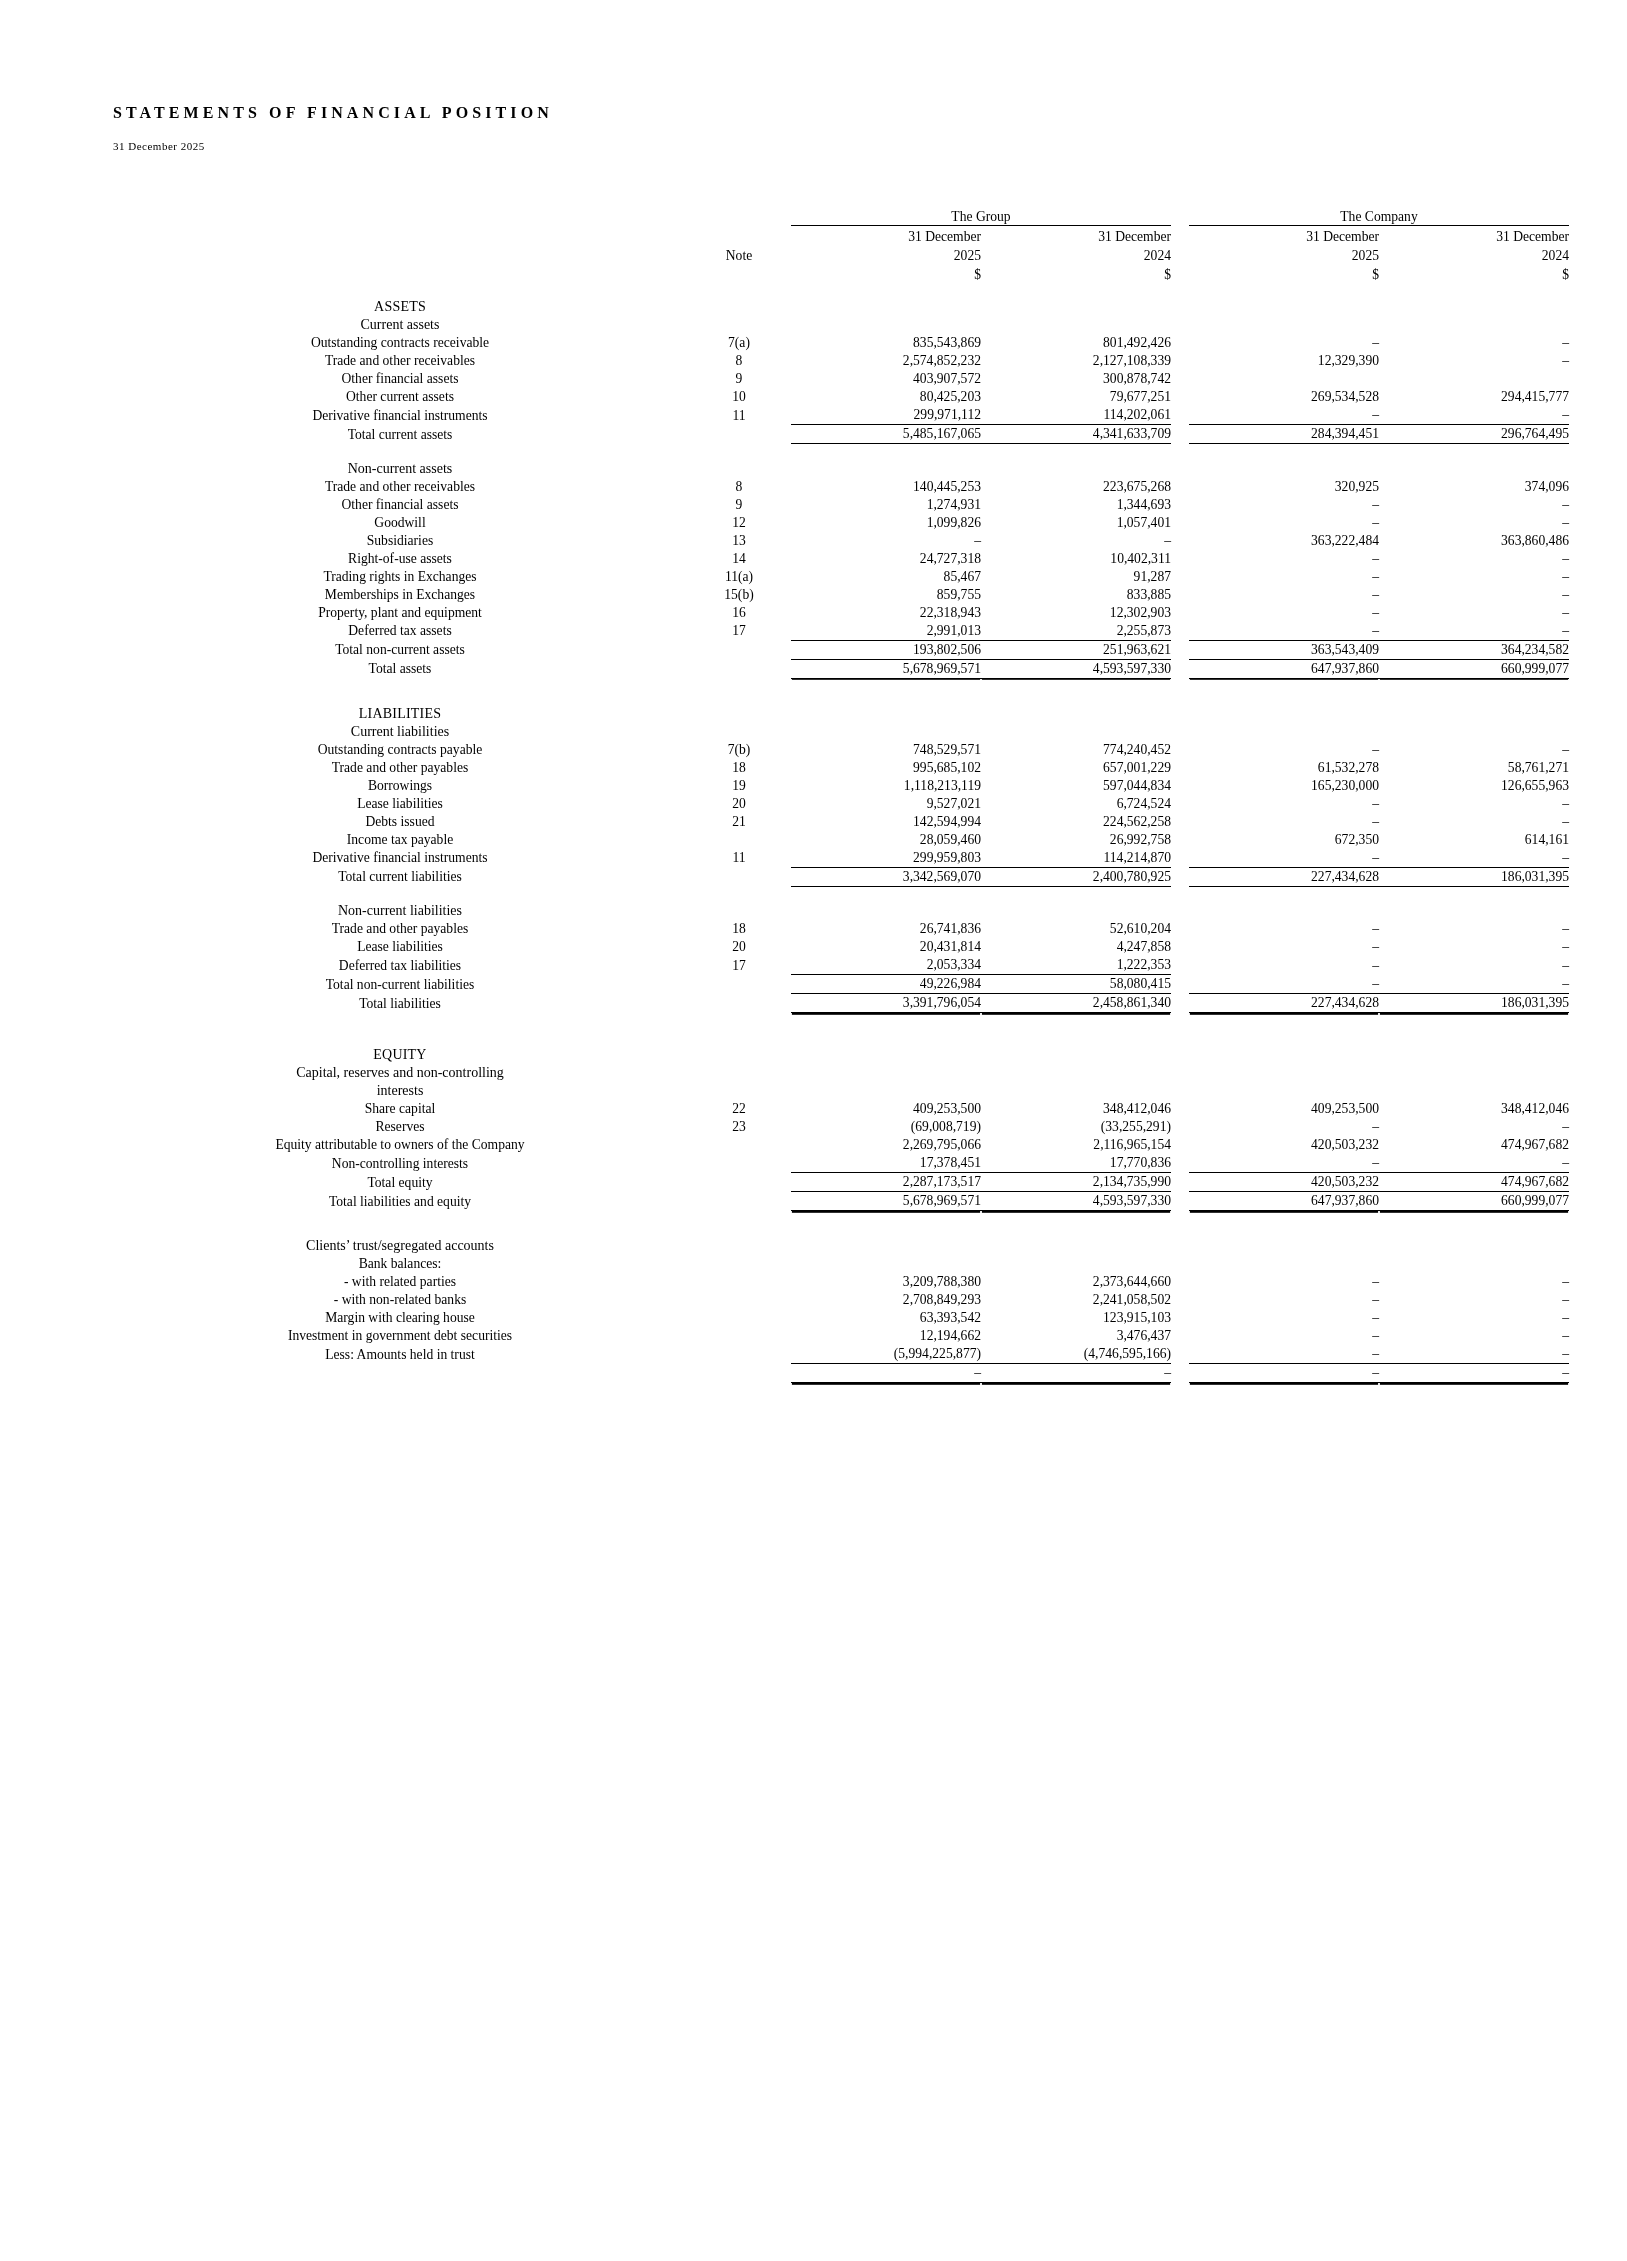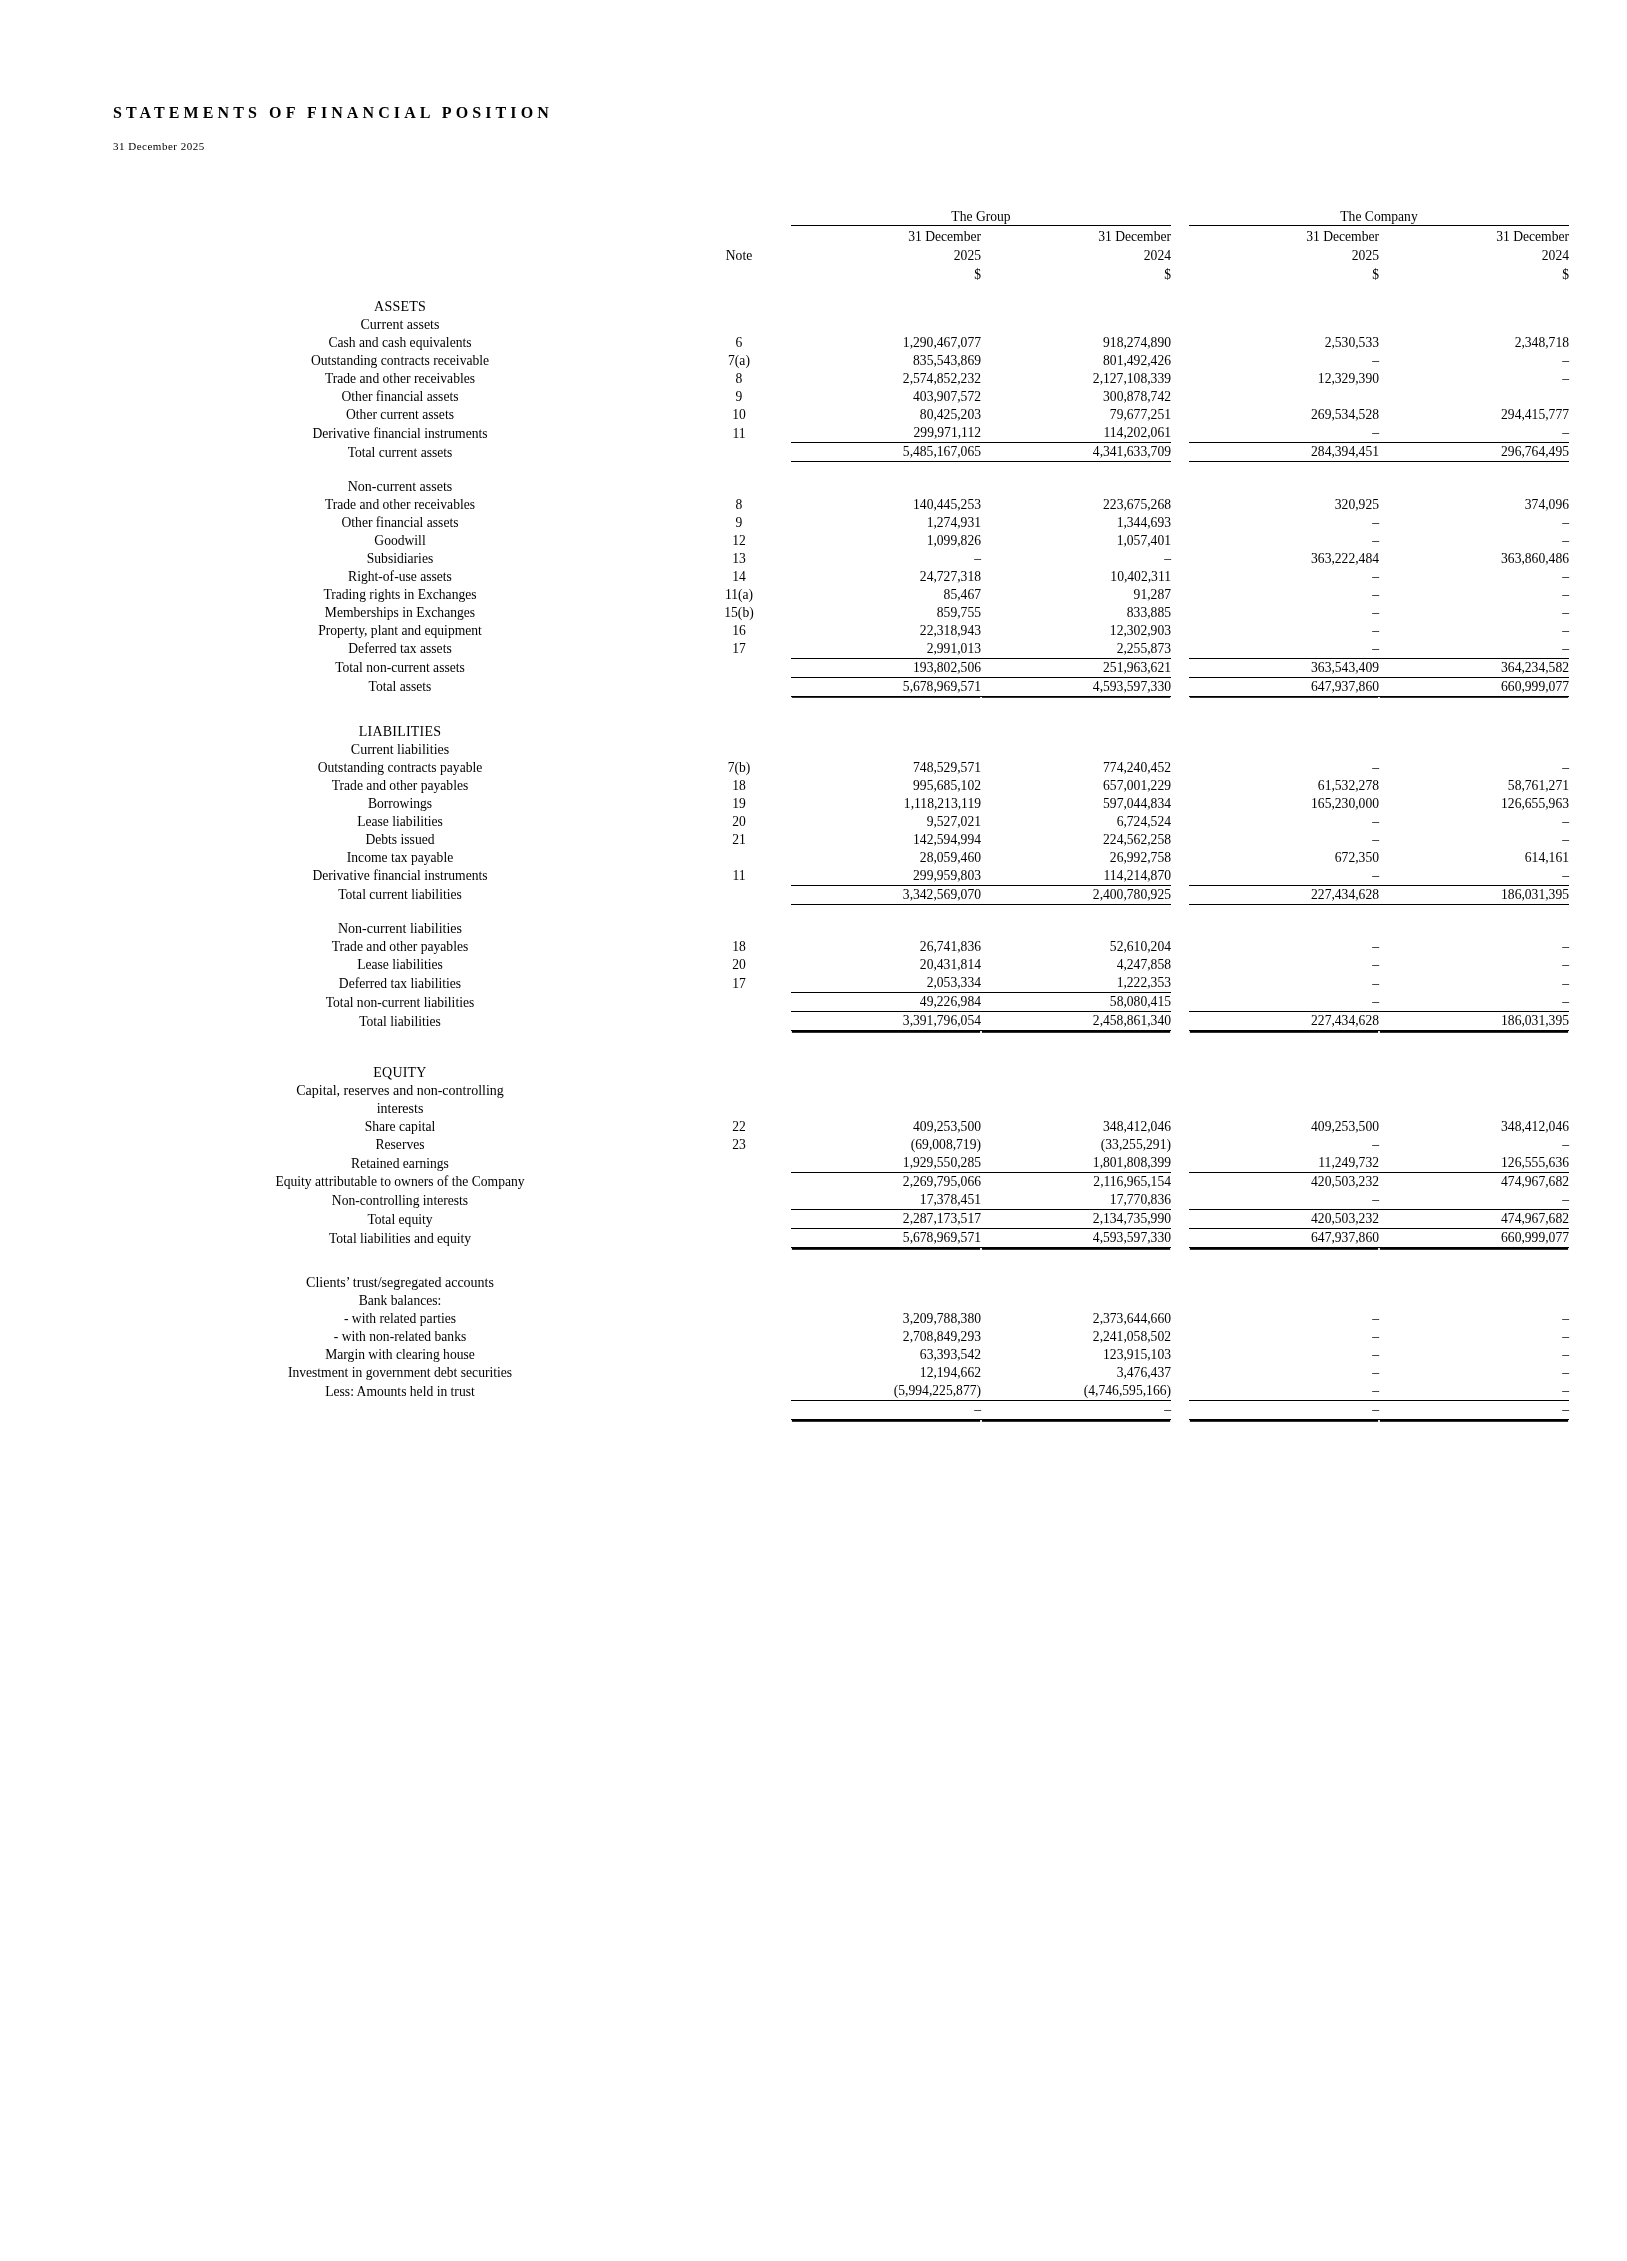--- a/index.html
+++ b/index.html
@@ -142,29 +142,20 @@
       <tr class="row">
         <td class="lbl sect-head">ASSETS</td>
         <td colspan="6"></td>
       </tr>
       <tr class="row">
         <td class="lbl sub-head">Current assets</td>
         <td colspan="6"></td>
       </tr>
 
       <tr class="row">
-        <td class="lbl">Cash and cash equivalents</td>
-        <td class="note">6</td>
-        <td class="num bold">1,290,467,077</td>
-        <td class="num">918,274,890</td>
-        <td></td>
-        <td class="num bold">2,530,533</td>
-        <td class="num">2,348,718</td>
-      </tr>
-      <tr class="row">
         <td class="lbl">Outstanding contracts receivable</td>
         <td class="note">7(a)</td>
         <td class="num bold">835,543,869</td>
         <td class="num">801,492,426</td>
         <td></td>
         <td class="num bold">–</td>
         <td class="num">–</td>
       </tr>
       <tr class="row">
         <td class="lbl">Trade and other receivables</td>
@@ -491,29 +482,20 @@
       <tr class="row">
         <td class="lbl">Reserves</td>
         <td class="note">23</td>
         <td class="num bold">(69,008,719)</td>
         <td class="num">(33,255,291)</td>
         <td></td>
         <td class="num bold">–</td>
         <td class="num">–</td>
       </tr>
       <tr class="row">
-        <td class="lbl">Retained earnings</td>
-        <td class="note"></td>
-        <td class="num bold underline-cell">1,929,550,285</td>
-        <td class="num underline-cell">1,801,808,399</td>
-        <td></td>
-        <td class="num bold underline-cell">11,249,732</td>
-        <td class="num underline-cell">126,555,636</td>
-      </tr>
-      <tr class="row">
         <td class="lbl">Equity attributable to owners of the Company</td>
         <td class="note"></td>
         <td class="num bold">2,269,795,066</td>
         <td class="num">2,116,965,154</td>
         <td></td>
         <td class="num bold">420,503,232</td>
         <td class="num">474,967,682</td>
       </tr>
       <tr class="row">
         <td class="lbl">Non-controlling interests</td>

